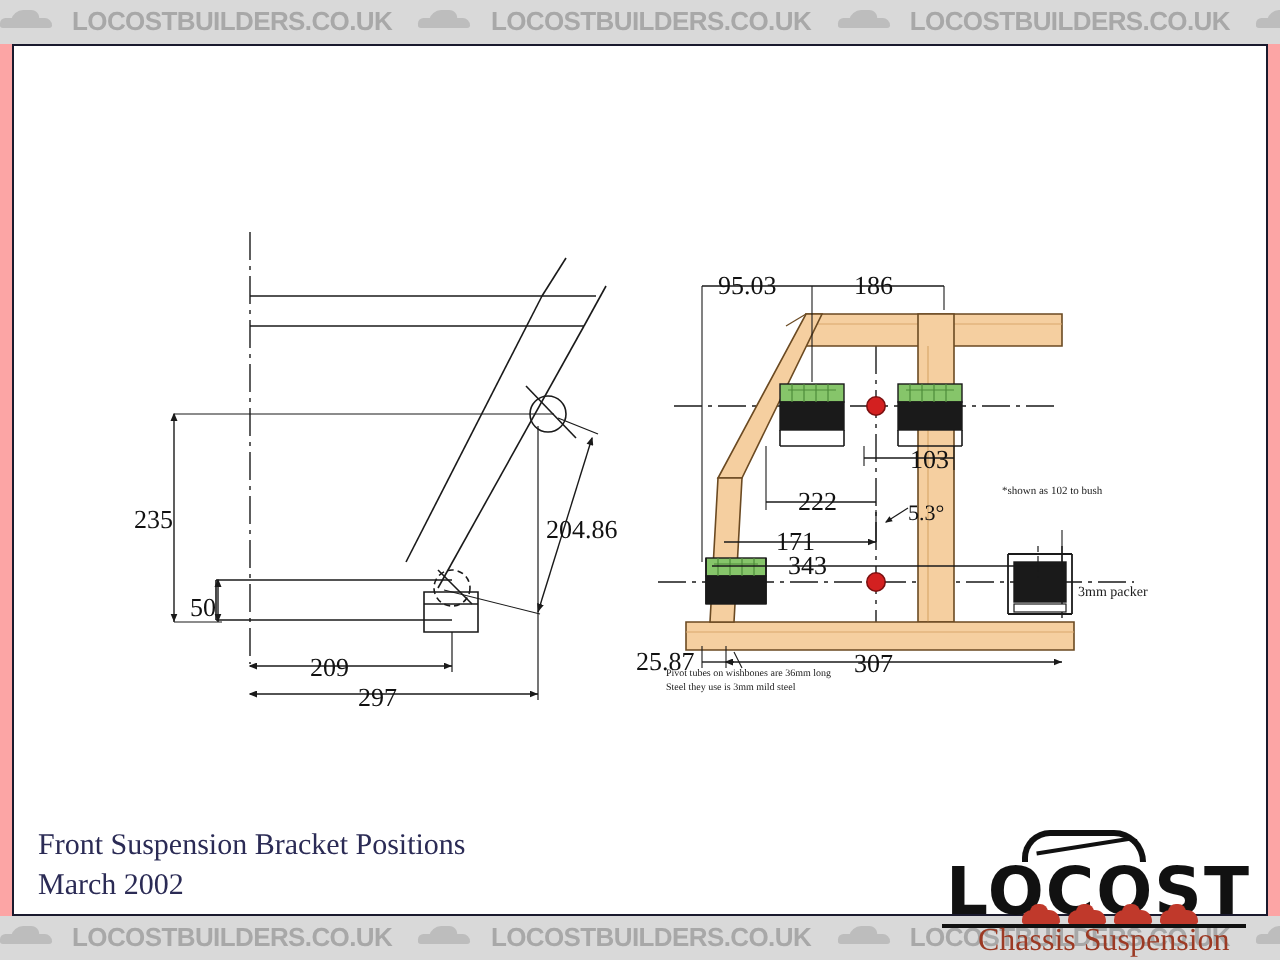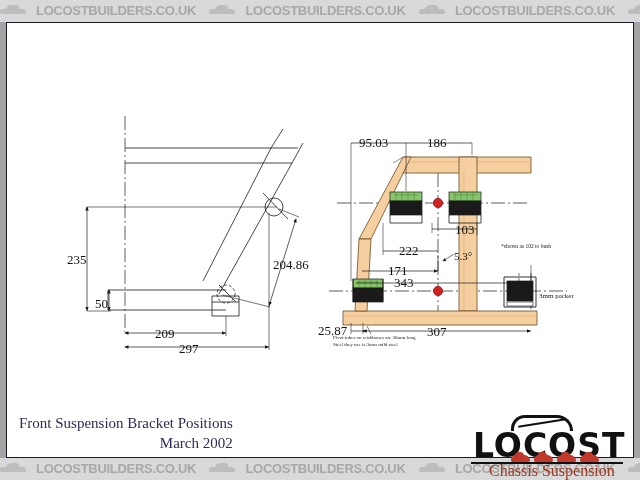--- a/index.html
+++ b/index.html
@@ -1,17 +1,17 @@
 <!DOCTYPE html>
 <html><head>
 <meta charset="utf-8">
 <style>
   html,body{margin:0;padding:0;background:#fff;}
   body{width:640px;height:480px;overflow:hidden;font-family:"Liberation Sans",sans-serif;}
-  #stage{position:relative;width:640px;height:480px;background:#a3a3a3;}
+  #stage{position:relative;width:640px;height:480px;background:#fca5a5;}
 
   
   .wm-band{position:absolute;left:0;width:640px;height:22px;overflow:hidden;
            background:#d9d9d9;}
   .wm-top{top:0;}
   .wm-bot{top:458px;}
   .wm-strip{position:absolute;top:0;left:0;white-space:nowrap;
             font-family:"Liberation Sans",sans-serif;font-weight:bold;
             font-size:13px;letter-spacing:-0.3px;color:#a8a8a8;
             line-height:22px;}
@@ -25,21 +25,21 @@
 
   
   #frame{position:absolute;left:6px;top:22px;width:628px;height:436px;
          border:1px solid #1a1a2e;background:#fff;box-sizing:border-box;}
 
   .draw{position:absolute;left:0;top:0;width:628px;height:436px;}
 
   
   .title-blk{position:absolute;left:12px;top:390px;color:#2b2b55;
              font-family:"Liberation Serif",serif;font-size:15px;line-height:20px;}
-  .title-blk div{white-space:nowrap;text-align:right;}
+  .title-blk div{white-space:nowrap;}
 
   
   #logo{position:absolute;left:452px;top:392px;width:168px;height:62px;margin-left:12px;}
   .logo-word{position:absolute;left:2px;top:14px;font-family:"DejaVu Sans",sans-serif;
              font-weight:bold;font-size:33px;letter-spacing:1px;color:#111;
              line-height:33px;}
   .logo-rule{position:absolute;left:0px;top:47px;width:152px;height:2px;background:#111;}
   .logo-sub{position:absolute;left:18px;top:46px;font-family:"Liberation Serif",serif;
             font-size:16px;color:#9c3a24;line-height:20px;white-space:nowrap;}
   .logo-carbody{position:absolute;left:40px;top:0px;width:62px;height:16px;

